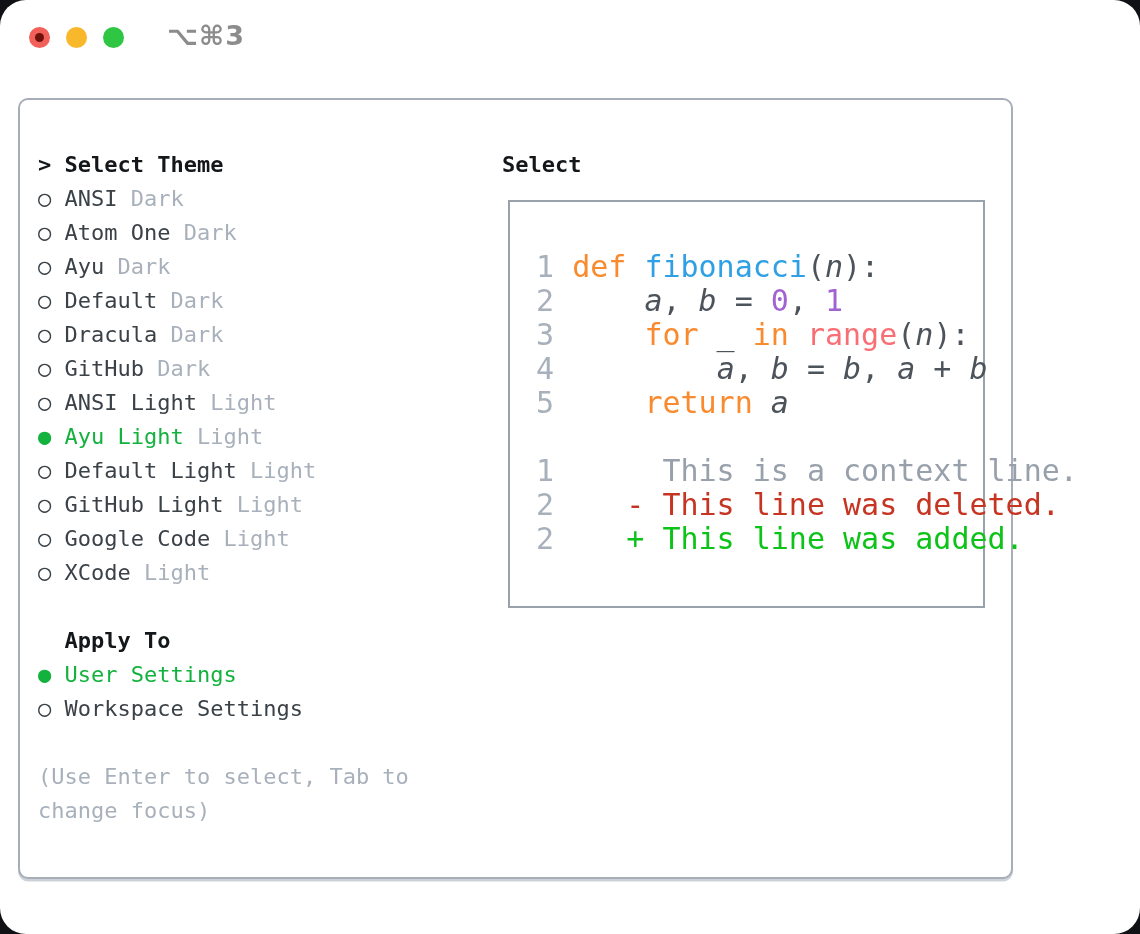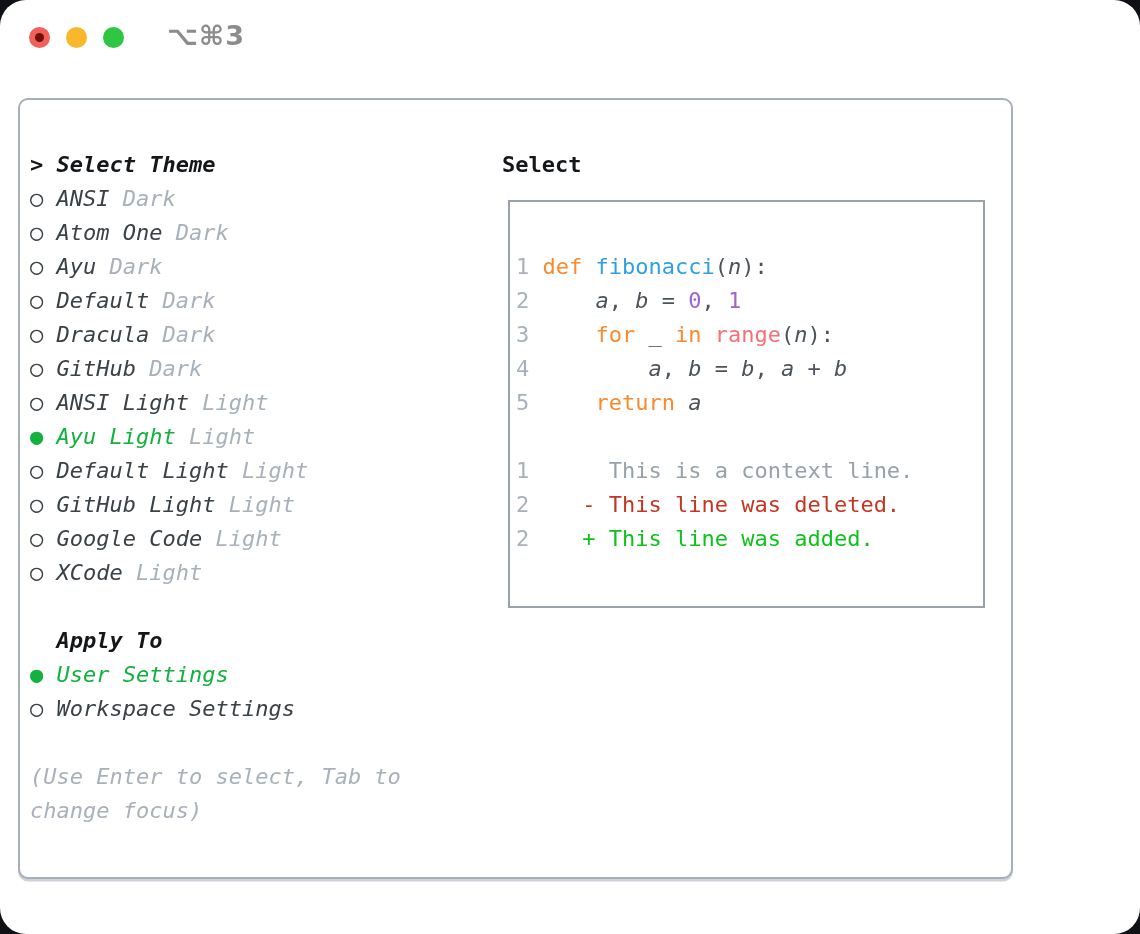--- a/index.html
+++ b/index.html
@@ -19,39 +19,39 @@
   }
   
   .panel {
     position:absolute; left:18px; top:98px; width:991px; height:777px;
     border:2px solid #a7aeb9; border-radius:10px;
     box-shadow:0 2.5px 0 rgba(145,155,170,.45);
     background:#fff;
   }
   
   .textcol {
-    position:absolute; left:30px; top:148px;
-    font-size:22px; line-height:34px; white-space:pre;font-style:italic;
+    position:absolute; left:38px; top:148px;
+    font-size:22px; line-height:34px; white-space:pre;
   }
   .row { height:34px; }
   .row.bold { font-weight:bold; }
   .row.clickable { cursor:pointer; }
   .indent2 { padding-left:2ch; }
   
   .preview-title {
     position:absolute; left:502px; top:148px;
     font-size:22px; line-height:34px; font-weight:bold;
   }
   .preview-box {
     position:absolute; left:508px; top:200px; width:473px; height:404px;
     border:2px solid #99a1ab; background:#fff;
   }
   .code {
-    position:absolute; left:516px; top:250px;
-    font-size:22px; line-height:34px; white-space:pre;
+    position:absolute; left:536px; top:250px;
+    font-size:30px; line-height:34px; white-space:pre;
   }
   .crow { height:34px; }
 </style>
 </head>
 <body>
 
 <div class="window">
 
   <div>
     <div class="lights">

